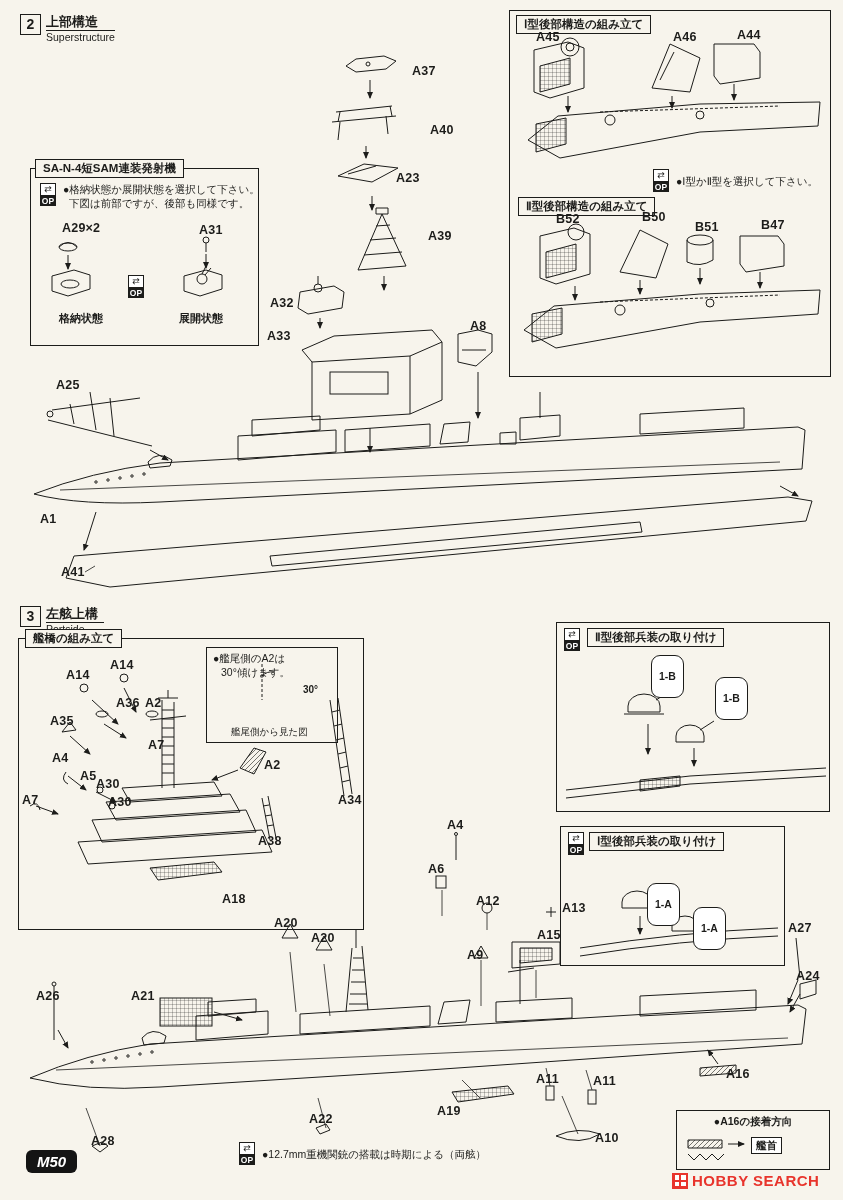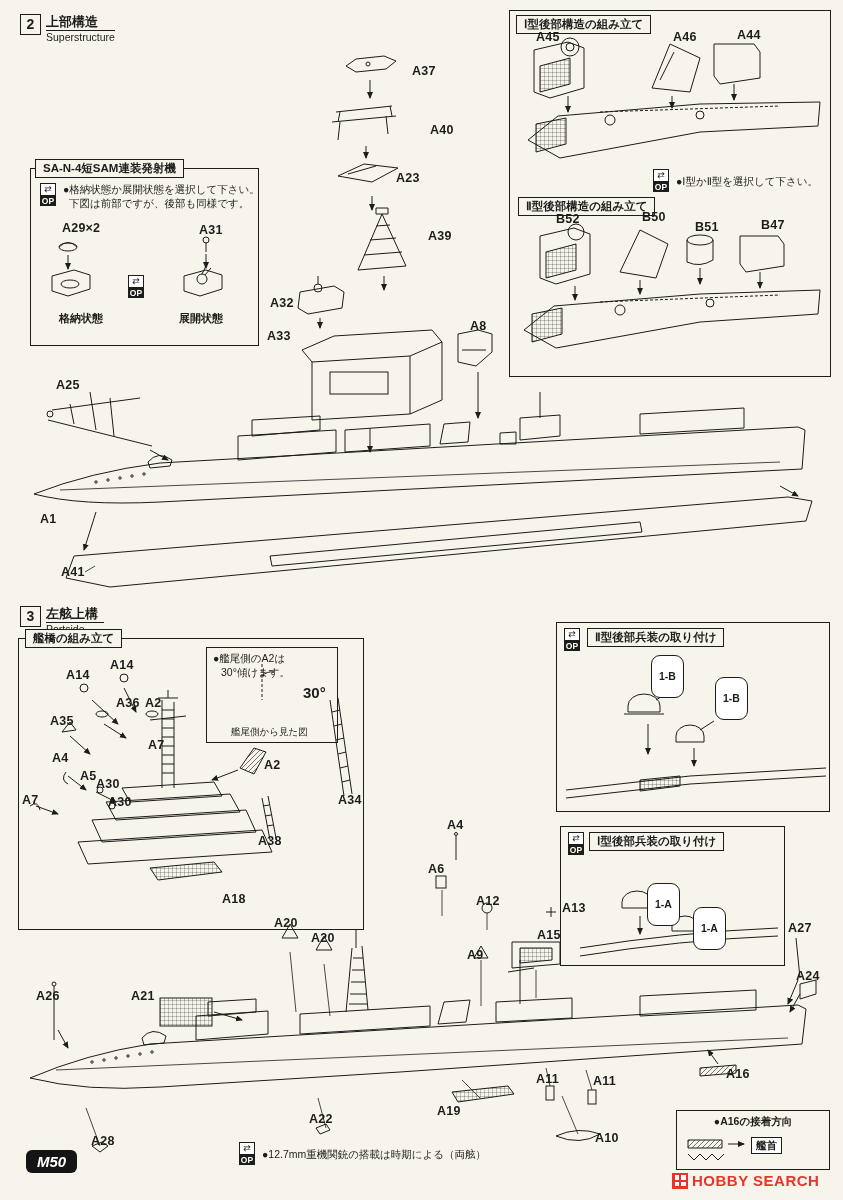--- a/index.html
+++ b/index.html
@@ -13,21 +13,21 @@
   .note{position:absolute;font-size:10.5px;line-height:13.5px;white-space:nowrap}
   .op{position:absolute;display:flex;flex-direction:column;align-items:center;width:18px}
   .op-arrows{width:16px;height:13px;border:1px solid #1c1c1a;font-size:9px;line-height:11px;text-align:center;background:#fff}
   .op-label{background:#1c1c1a;color:#fff;font-size:8.5px;font-weight:bold;line-height:10px;width:16px;text-align:center}
   .tag{position:absolute;border:1px solid #1c1c1a;border-radius:9px;background:#fff;font-size:10.5px;font-weight:bold;padding:13px 7px;line-height:15px;white-space:nowrap}
   .sec{position:absolute;display:flex;gap:5px;align-items:flex-start}
   .sec-num{border:1.6px solid #1c1c1a;width:21px;height:21px;font-size:14px;font-weight:bold;text-align:center;line-height:19px;flex:none}
   .sec-jp{display:block;font-size:13px;font-weight:bold;border-bottom:1.4px solid #1c1c1a;line-height:16px;padding-right:6px}
   .sec-en{display:block;font-size:10.5px;line-height:13px}
   .state-label{position:absolute;font-size:11px;font-weight:bold;white-space:nowrap}
-  .angle{position:absolute;font-size:15px;font-weight:bold}
+  .angle{position:absolute;font-size:10px;font-weight:bold}
   .cap{position:absolute;font-size:9.5px;white-space:nowrap}
   .kanshu{position:absolute;border:1px solid #1c1c1a;background:#fff;font-size:10.5px;font-weight:bold;padding:0 4px;line-height:15px}
   .badge{position:absolute;background:#141414;color:#fff;font-weight:bold;font-style:italic;font-size:15px;border-radius:6px;padding:3px 11px}
   .brand{position:absolute;display:flex;align-items:center;gap:4px;font-weight:bold;font-size:15px;letter-spacing:.5px}
   .brand-icon{width:16px;height:16px;display:grid;grid-template-columns:1fr 1fr;gap:2px;padding:2.5px;flex:none}
   .brand-icon span{background:#fff;display:block}
 </style>
 </head>
 <body>
 

